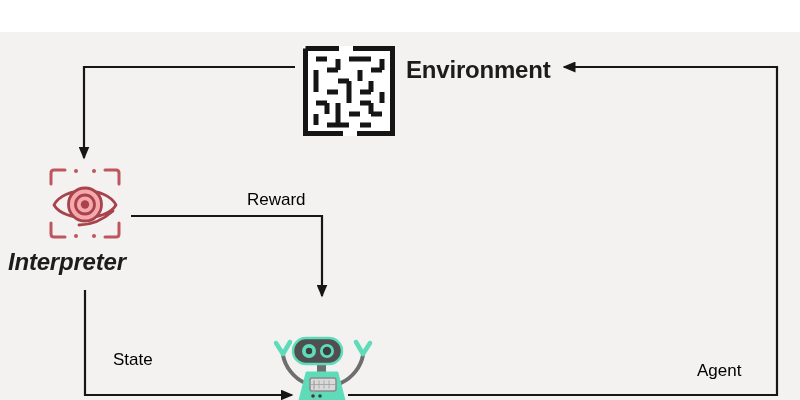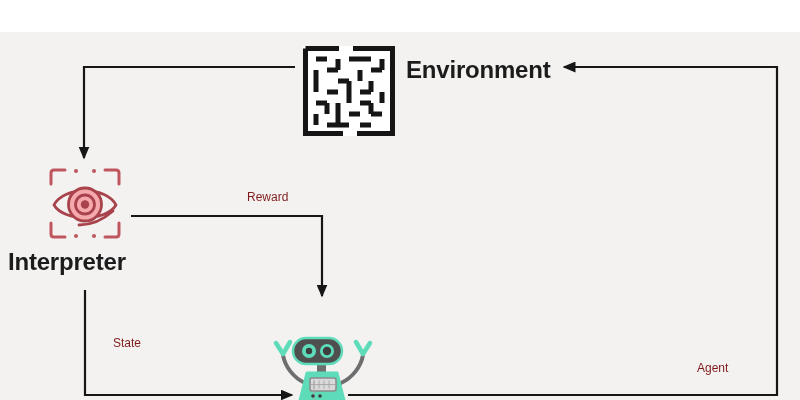--- a/index.html
+++ b/index.html
@@ -21,30 +21,30 @@
     position: absolute;
     color: #1c1c1c;
     white-space: nowrap;
   }
   .node-label {
     font-size: 24px;
     font-weight: 700;
     letter-spacing: -0.2px;
   }
   .edge-label {
-    font-size: 12px;
+    font-size: 17px;
     font-weight: 400;
-    color: #7f1d1d;
+    color: #000000;
     text-align: center;
   }
   .env-label    { left: 406px; top: 24px; }
-  .interp-label { left: 8px;   top: 216px; }
+  .interp-label { left: 8px;   top: 216px; font-style: italic; }
   .agent-label  { left: 283px; top: 273px; }
   .reward-label { left: 247px; top: 158px; }
-  .state-label  { left: 113px; top: 304px; }
+  .state-label  { left: 113px; top: 318px; }
   .action-label { left: 697px; top: 329px; }
 </style>
 </head>
 <body>
 
 <div class="stage">
 
   <svg class="diagram-svg" viewBox="0 0 800 400" xmlns="http://www.w3.org/2000/svg">
     <defs>
       <marker id="arr" markerUnits="userSpaceOnUse" markerWidth="13" markerHeight="11" refX="11.5" refY="5.5" orient="auto">

